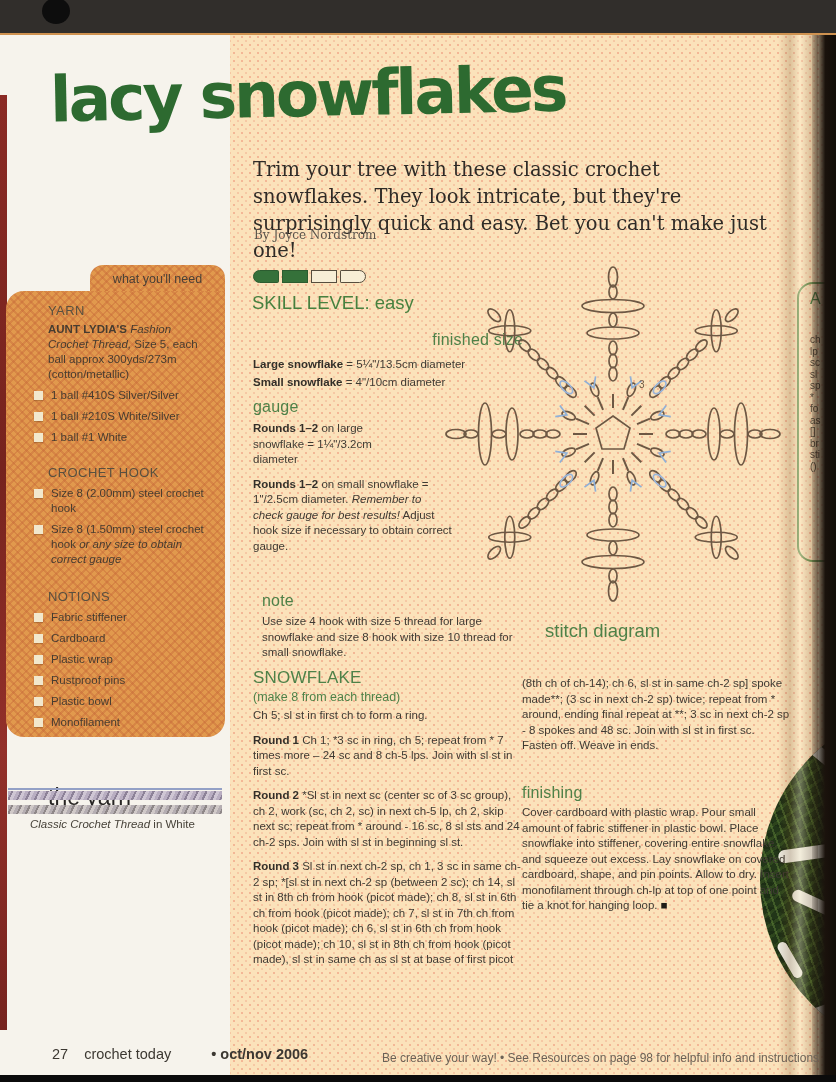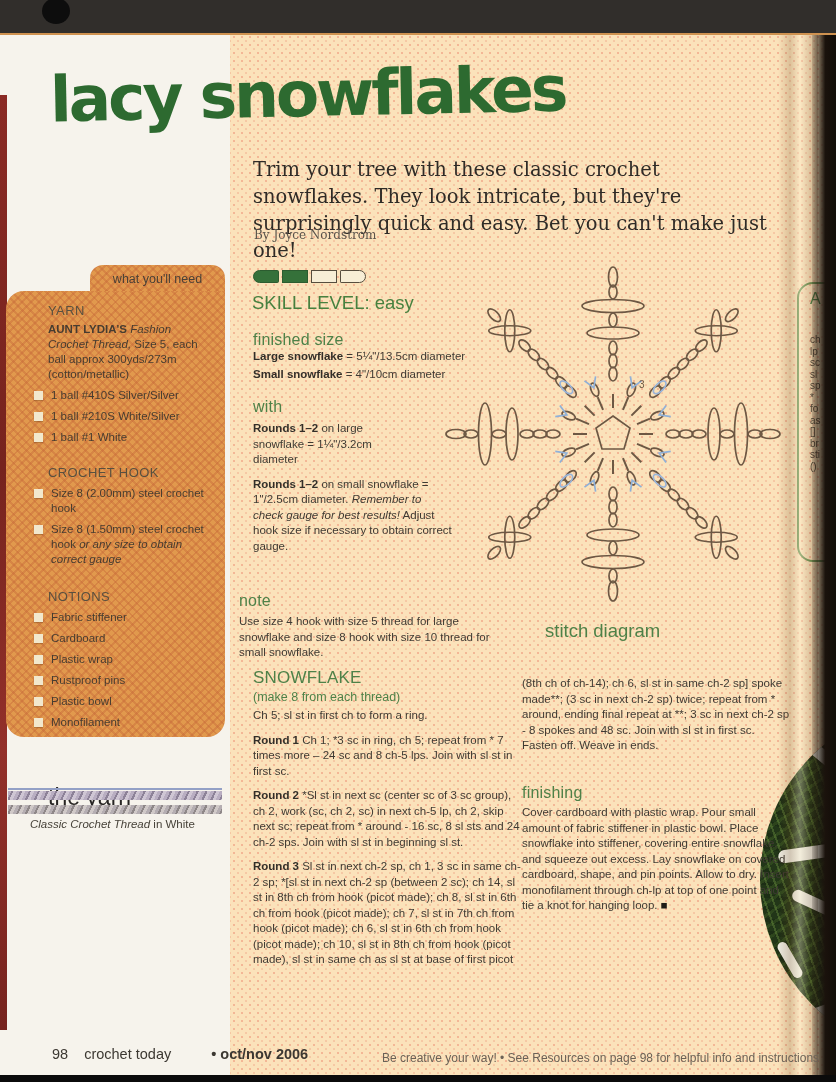--- a/index.html
+++ b/index.html
@@ -43,24 +43,24 @@
   .pill:last-child{border-radius:2px 12px 12px 2px;}
 
   
   .green-h{color:#4e8148;font-size:16px;letter-spacing:.2px;}
   .body-p{color:#3f3a33;font-size:11.5px;line-height:15.5px;margin:0 0 9px 0;}
   .body-p b{font-weight:700;color:#332f29;}
   .skill-h{position:absolute;left:252px;top:292px;z-index:2;color:#47803f;font-size:18.5px;}
 
   .blk{position:absolute;z-index:2;}
   #finished{left:253px;top:331px;width:270px;}
-  #finished .green-h{margin-bottom:0;}
+  #finished .green-h{margin-bottom:8px;text-align:right;}
   #gauge{left:253px;top:398px;width:205px;}
   #gauge .green-h{margin-bottom:5px;}
-  #note{left:239px;top:592px;width:272px;}
+  #note{left:262px;top:592px;width:272px;}
   #note .green-h{margin-bottom:4px;}
   #snowflake{left:253px;top:668px;width:272px;}
   #snowflake .green-h{font-size:17px;}
   .green-sub{color:#4e8148;font-size:12.5px;margin:2px 0 4px 0;}
   #continuation{left:522px;top:676px;width:268px;}
   #finishing{left:522px;top:784px;width:268px;}
   #finishing .green-h{margin-bottom:3px;}
   .endmark{color:#1e1b17;}
   .diagram-caption{position:absolute;left:545px;top:620px;z-index:2;color:#4e8148;font-size:18.5px;}
 
@@ -137,21 +137,21 @@
     </div>
   <div class="skill-h">SKILL LEVEL: easy</div>
 
   <div class="blk" id="finished">
     <div class="green-h">finished size</div>
     <p class="body-p" style="margin-bottom:2px"><b>Large snowflake</b> <span>= 5¼"/13.5cm diameter</span></p>
     <p class="body-p"><b>Small snowflake</b> <span>= 4"/10cm diameter</span></p>
   </div>
 
   <div class="blk" id="gauge">
-    <div class="green-h">with</div>
+    <div class="green-h">gauge</div>
     <p class="body-p" style="width:150px"><b>Rounds 1–2</b><span> on large snowflake = 1¼"/3.2cm diameter</span></p>
     <p class="body-p" style="width:200px"><b>Rounds 1–2</b><span> on small snowflake = 1"/2.5cm diameter. </span><i>Remember to check gauge for best results!</i><span> Adjust hook size if necessary to obtain correct gauge.</span></p>
   </div>
 
   <div class="blk" id="note">
     <div class="green-h">note</div>
     <p class="body-p">Use size 4 hook with size 5 thread for large snowflake and size 8 hook with size 10 thread for small snowflake.</p>
   </div>
 
   <div class="blk" id="snowflake">
@@ -337,18 +337,18 @@
         <ellipse rx="4" ry="8" transform="rotate(315) translate(0,-66)"></ellipse>
       </g>
       <text x="26" y="-46" font-size="10" fill="#6d5844" stroke="none">3</text>
     </g>
   </svg>
 
   <div class="fold"></div>
   <div class="dark-edge"></div>
 
   <div class="footer-left">
-    <span>98</span><span class="mag">crochet today</span>
+    <span>27</span><span class="mag">crochet today</span>
     <b> <span>•</span> <span>oct/nov 2006</span></b>
   </div>
   <div class="footer-right">Be creative your way! • See Resources on page 98 for helpful info and instructions</div>
 
 </div>
 
 </body></html>

